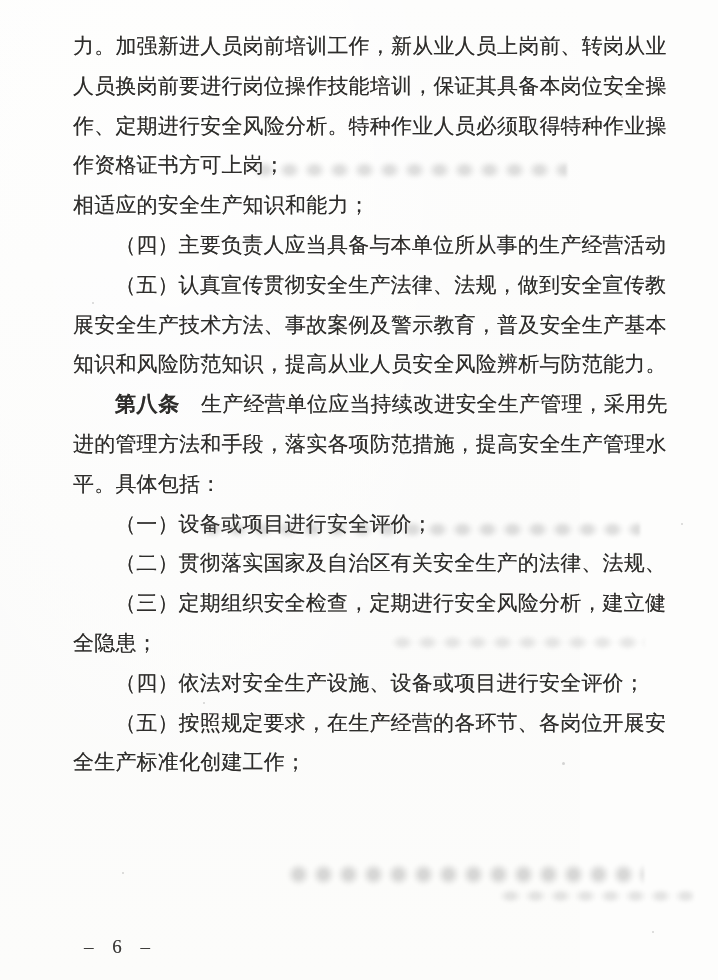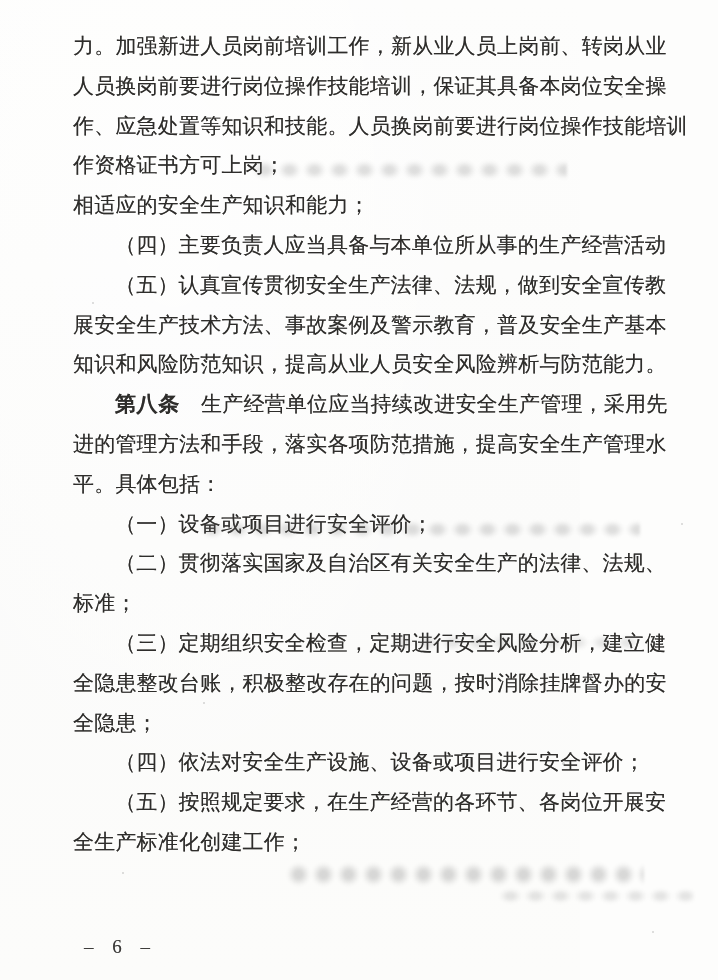--- a/index.html
+++ b/index.html
@@ -80,35 +80,33 @@
   .s10{ left: 352px; top: 252px; width: 2px; height: 2px; }
 </style>
 </head>
 <body>
 
 <div class="page">
 
   <div class="text-block">
       <div class="line">力。加强新进人员岗前培训工作，新从业人员上岗前、转岗从业</div>
       <div class="line">人员换岗前要进行岗位操作技能培训，保证其具备本岗位安全操</div>
-      <div class="line">作、应急处置等知识和技能。人员换岗前要进行岗位操作技能培训</div>
+      <div class="line">作、定期进行安全风险分析。特种作业人员必须取得特种作业操</div>
       <div class="line">作资格证书方可上岗；</div>
       <div class="line">相适应的安全生产知识和能力；</div>
       <div class="line indent">（四）主要负责人应当具备与本单位所从事的生产经营活动</div>
       <div class="line indent">（五）认真宣传贯彻安全生产法律、法规，做到安全宣传教</div>
       <div class="line">展安全生产技术方法、事故案例及警示教育，普及安全生产基本</div>
       <div class="line">知识和风险防范知识，提高从业人员安全风险辨析与防范能力。</div>
       <div class="line indent"><b>第八条</b>　生产经营单位应当持续改进安全生产管理，采用先</div>
       <div class="line">进的管理方法和手段，落实各项防范措施，提高安全生产管理水</div>
       <div class="line">平。具体包括：</div>
       <div class="line indent">（一）设备或项目进行安全评价；</div>
       <div class="line indent">（二）贯彻落实国家及自治区有关安全生产的法律、法规、</div>
-      <div class="line">标准；</div>
       <div class="line indent">（三）定期组织安全检查，定期进行安全风险分析，建立健</div>
-      <div class="line">全隐患整改台账，积极整改存在的问题，按时消除挂牌督办的安</div>
       <div class="line">全隐患；</div>
       <div class="line indent">（四）依法对安全生产设施、设备或项目进行安全评价；</div>
       <div class="line indent">（五）按照规定要求，在生产经营的各环节、各岗位开展安</div>
       <div class="line">全生产标准化创建工作；</div>
     </div>
 
   <div class="page-number">– 6 –</div>
 
   <div class="ghost ghost-1"></div>
   <div class="ghost ghost-2"></div>

